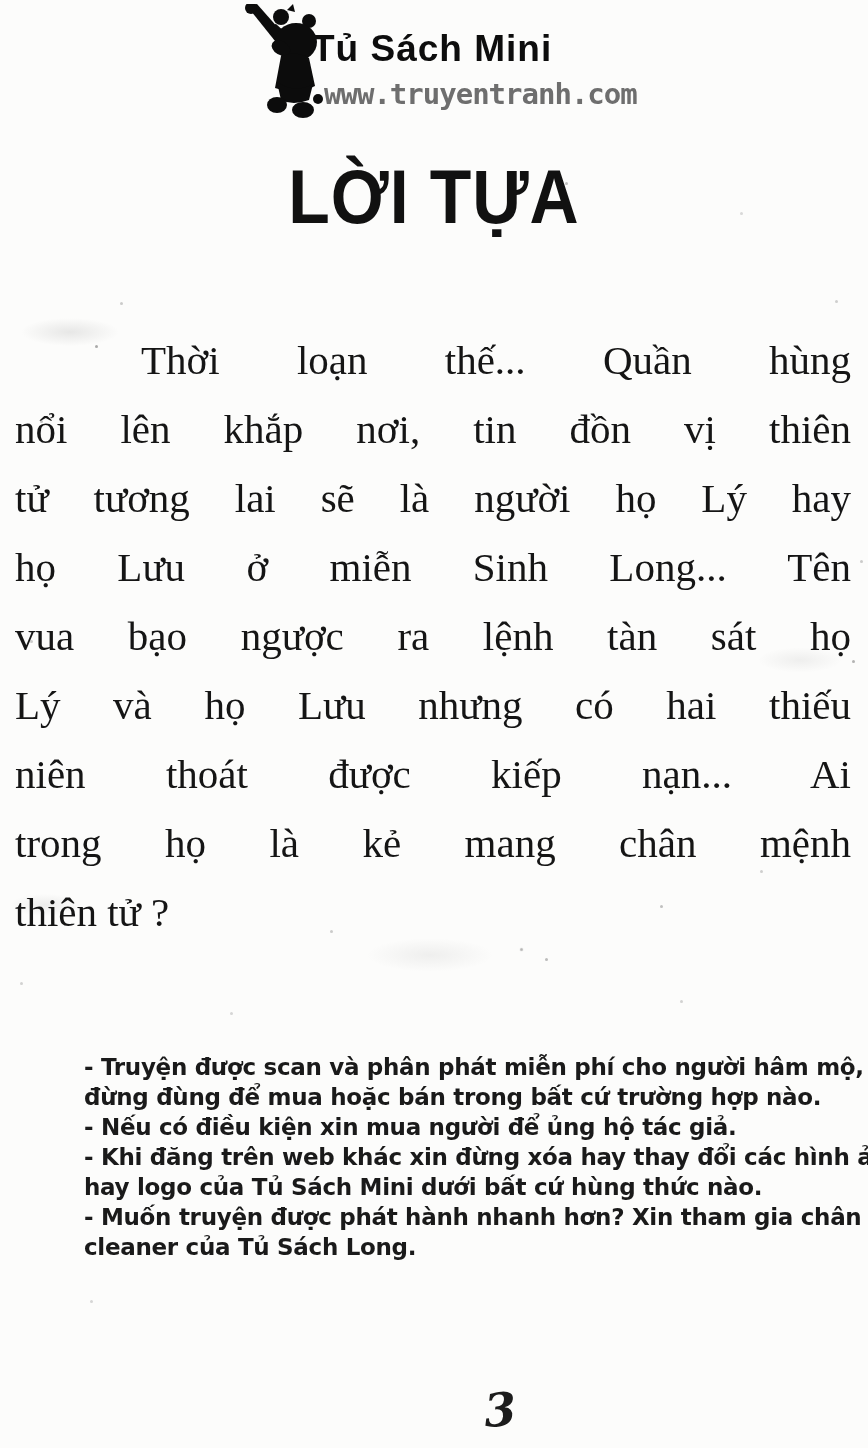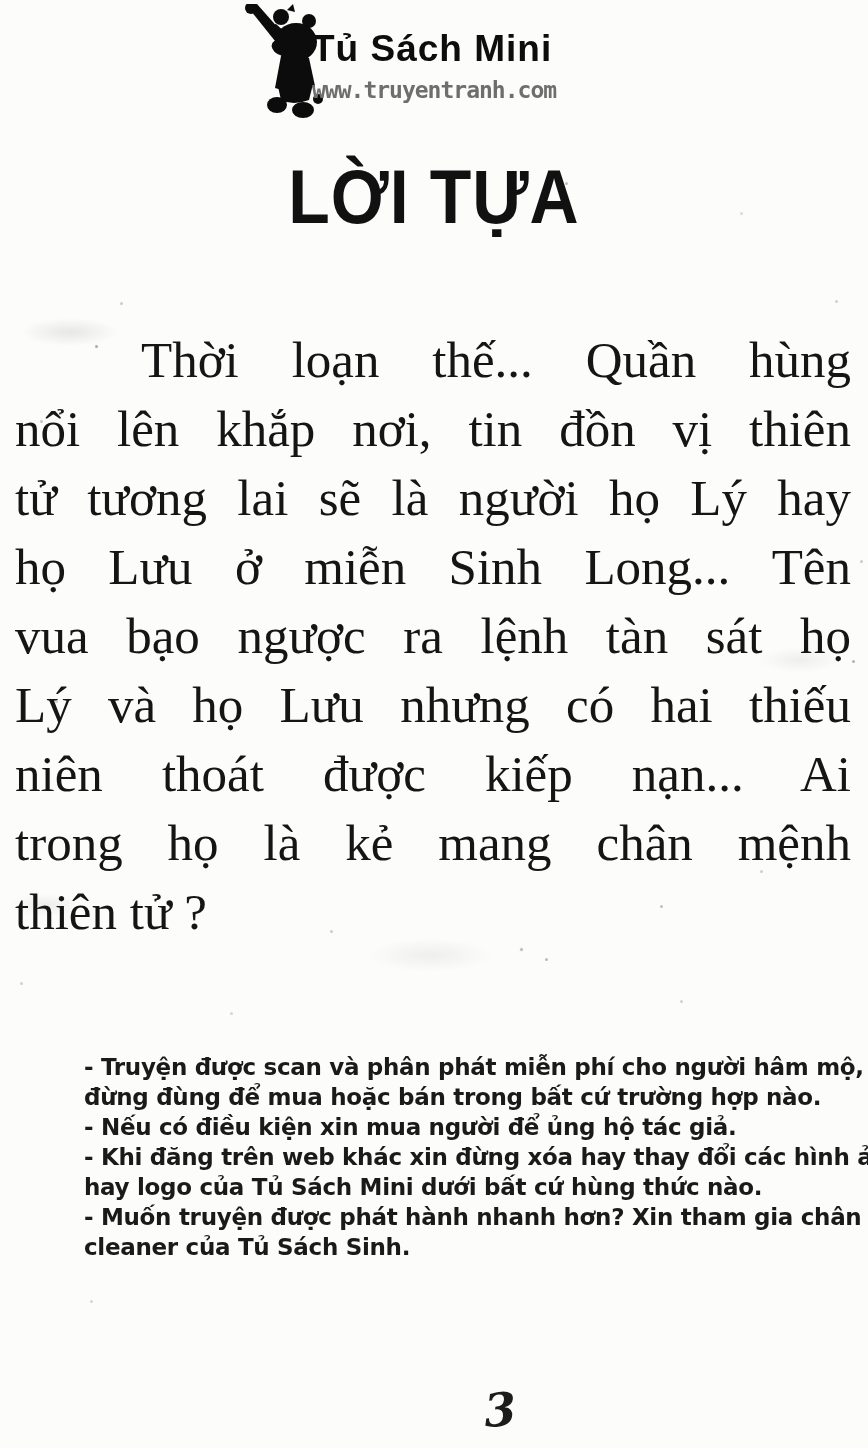--- a/index.html
+++ b/index.html
@@ -51,42 +51,42 @@
   
   .logo { position: absolute; top: 0; left: 0; width: 100%; height: 130px; }
   .mascot { position: absolute; left: 243px; top: 4px; width: 94px; height: 114px; }
   .logo-title {
     position: absolute; left: 312px; top: 28px;
     font-family: Liberation Sans, sans-serif;
     font-weight: bold; font-size: 37px; color: #0d0d0d;
     letter-spacing: 1px; white-space: nowrap;
   }
   .logo-site {
-    position: absolute; left: 312px; top: 77px;
+    position: absolute; left: 324px; top: 77px;
     font-family: "DejaVu Sans Mono", monospace;
-    font-weight: bold; font-size: 23px; color: #6e6e6e;
+    font-weight: bold; font-size: 29px; color: #6e6e6e;
     letter-spacing: -1px; white-space: nowrap;
   }
 
   
   .page-title {
     position: absolute; top: 152px; left: 0; width: 100%;
     text-align: center;
     font-family: "Liberation Sans", sans-serif;
     font-weight: bold; font-size: 68px; color: #111;
     letter-spacing: 1px;
     transform: scaleY(1.12);
     transform-origin: top center;
     margin: 0;
   }
 
   
   .preface {
     position: absolute; left: 15px; right: 17px; top: 326px;
-    font-size: 51px; line-height: 69px; color: #151515;
+    font-size: 41px; line-height: 69px; color: #151515;
   }
   .pline { text-align: justify; text-align-last: justify; text-justify: inter-word; white-space: nowrap; }
   .pline.first { text-indent: 126px; }
   .pline.last { text-align-last: left; }
 
   
   .notes {
     position: absolute; left: 84px; right: 56px; top: 1052px;
     font-family: "DejaVu Sans", sans-serif;
     font-weight: bold; font-size: 23px; line-height: 30px;
@@ -151,17 +151,17 @@
     <div class="pline last">thiên tử ?</div>
   </section>
 
   <section class="notes">
     <div class="nline">- Truyện được scan và phân phát miễn phí cho người hâm mộ, xin</div>
     <div class="nline">đừng đùng để mua hoặc bán trong bất cứ trường hợp nào.</div>
     <div class="nline">- Nếu có điều kiện xin mua người để ủng hộ tác giả.</div>
     <div class="nline">- Khi đăng trên web khác xin đừng xóa hay thay đổi các hình ảnh</div>
     <div class="nline">hay logo của Tủ Sách Mini dưới bất cứ hùng thức nào.</div>
     <div class="nline">- Muốn truyện được phát hành nhanh hơn? Xin tham gia chân</div>
-    <div class="nline">cleaner của Tủ Sách Sinh.</div>
+    <div class="nline">cleaner của Tủ Sách Long.</div>
   </section>
 
   <div class="pagenum">3</div>
 </div>
 
 </body></html>

